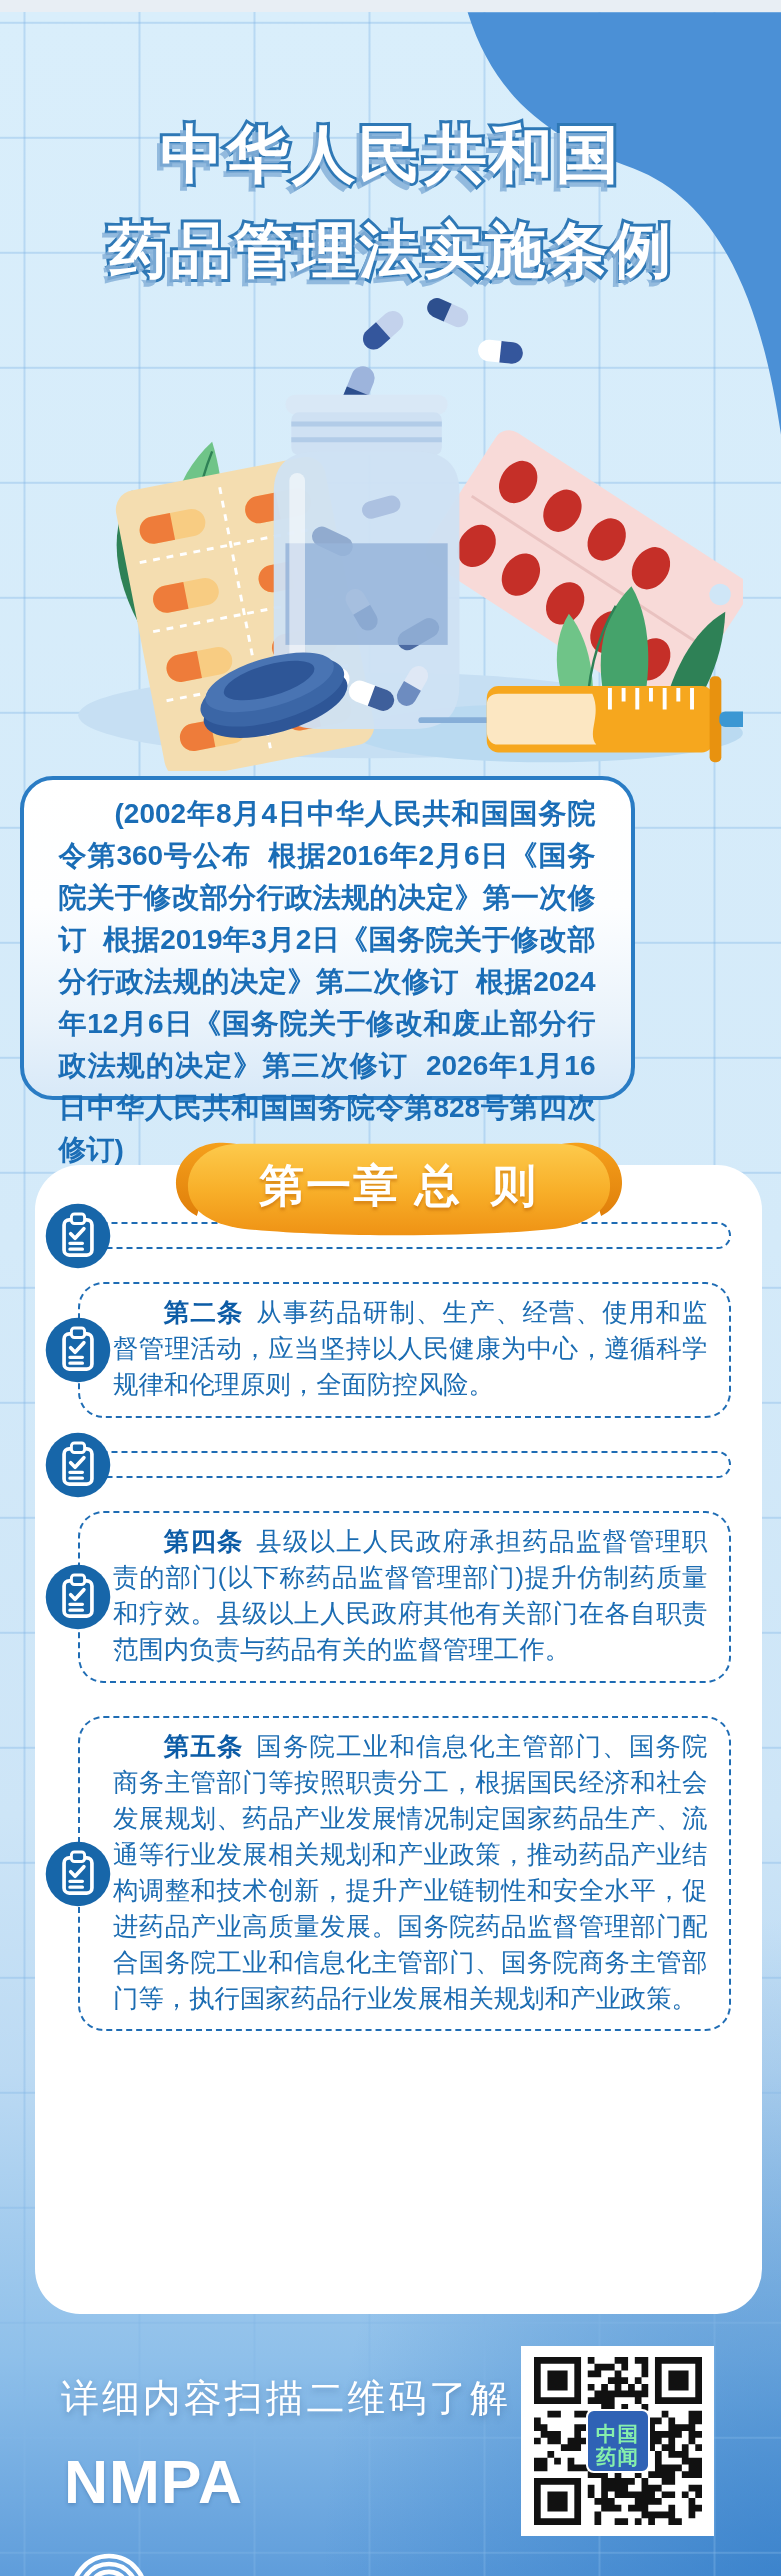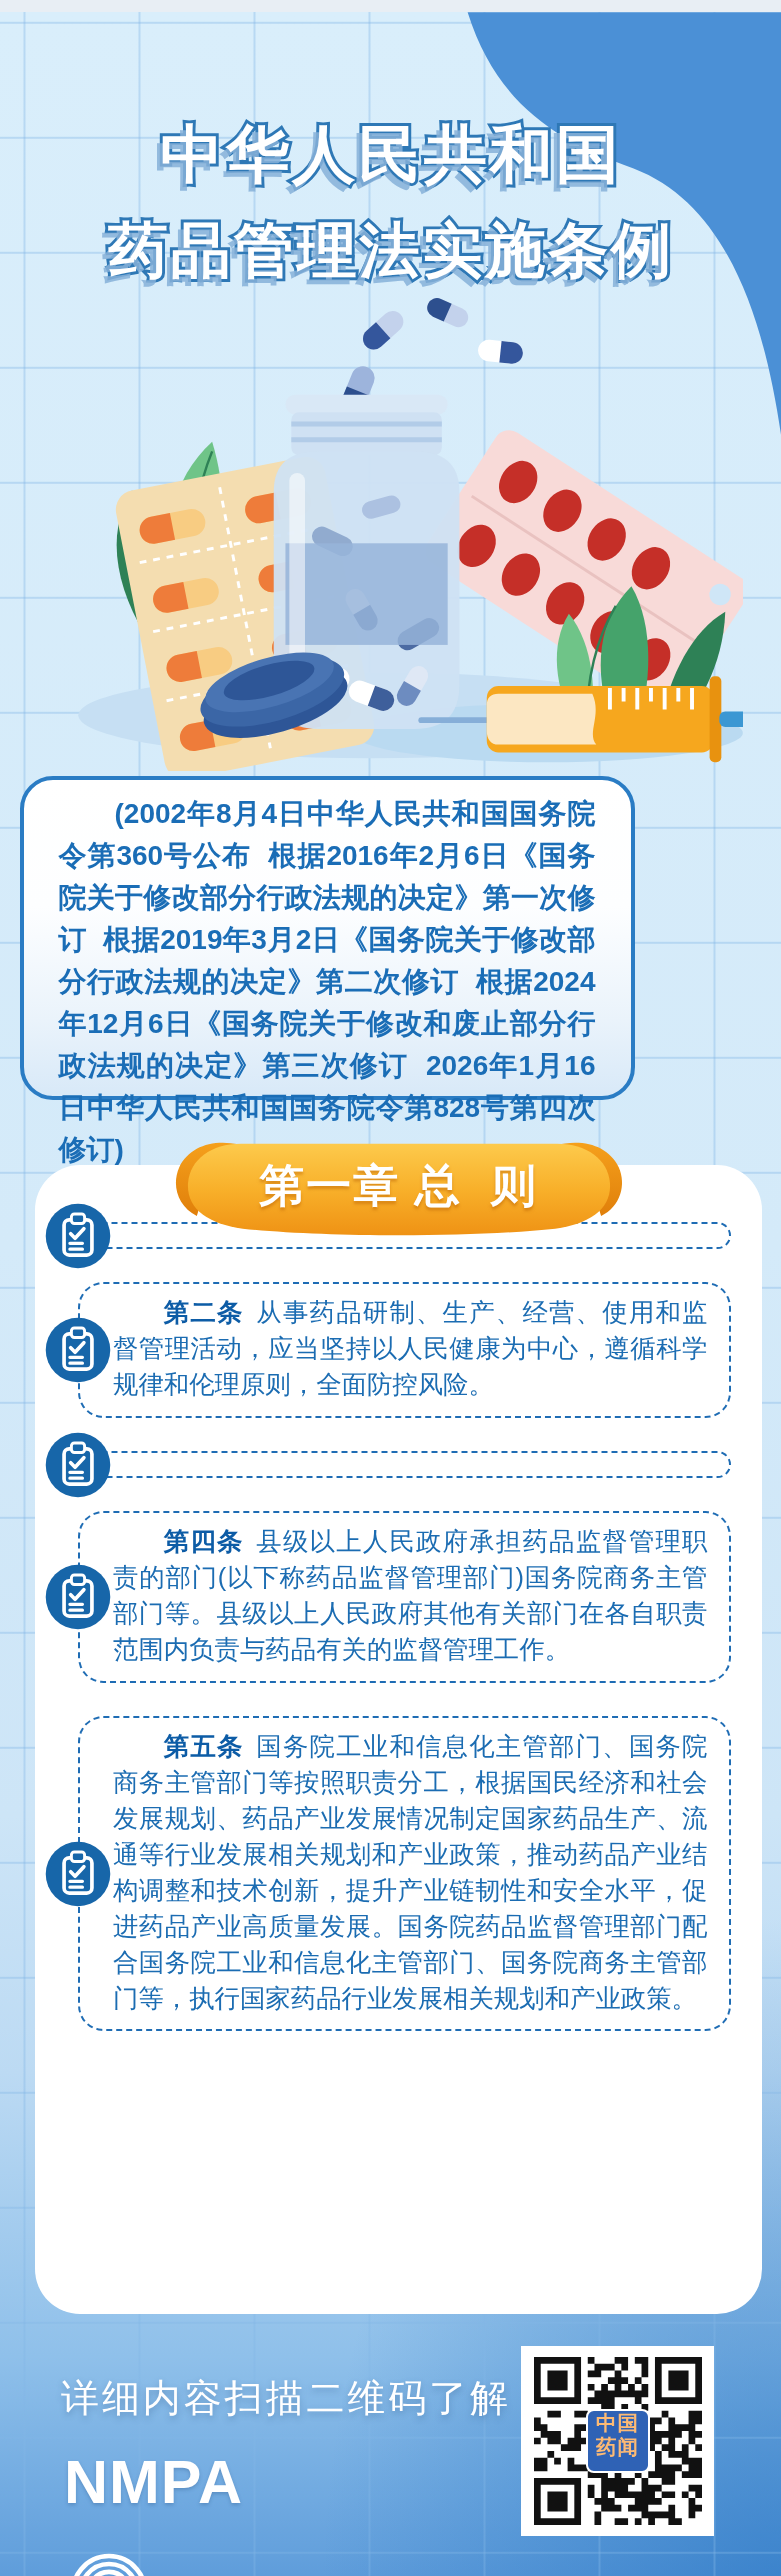--- a/index.html
+++ b/index.html
@@ -97,22 +97,22 @@
   .org-l2{ font-size:29px; font-weight:700; letter-spacing:6.8px; white-space:nowrap; }
 
   .qr-card{
     left:521px; top:2334px; width:193px; height:190px; z-index:2;
     background:#ffffff; padding:10.7px 11.7px;
   }
   .qr-card svg{ display:block; width:170px; height:168px; }
   .qr-label{
     position:absolute; left:50%; top:50%; transform:translate(-50%,-50%);
     width:64px; height:64px; background:#2f62b5; border:2.9px solid #ffffff; border-radius:7.8px;
-    display:flex; flex-direction:column; align-items:center; justify-content:flex-start;
-    color:#fdba74; font-size:20.5px; font-weight:800; line-height:1.15; letter-spacing:1px;
+    display:flex; flex-direction:column; align-items:center; justify-content:flex-end;
+    color:#86efac; font-size:20.5px; font-weight:800; line-height:1.15; letter-spacing:1px;font-family:Liberation Mono, monospace;
   }
 </style>
 </head>
 <body>
 
 <div class="poster">
 
   <svg class="blob" width="371" height="435" viewBox="0 0 380 445">
     <path d="M58 0 C 88 95 150 132 228 160 C 322 196 362 310 380 440 L 380 0 Z" fill="#4b90d6"></path>
   </svg>
@@ -344,21 +344,21 @@
     <div class="article-box">
       <span class="clip-badge">
         <svg viewBox="0 0 90 90" width="66" height="66">
           <circle cx="45" cy="45" r="44" fill="#1766a9"></circle>
           <rect x="26" y="23" width="38" height="48" rx="7" fill="none" stroke="#fff" stroke-width="5"></rect>
           <rect x="36" y="15" width="18" height="13" rx="4" fill="#1766a9" stroke="#fff" stroke-width="4"></rect>
           <path d="M35 42 l6 6 l12 -13" stroke="#fff" stroke-width="5" fill="none" stroke-linecap="round" stroke-linejoin="round"></path>
           <path d="M34 55 h17 M34 63 h17" stroke="#fff" stroke-width="4.5" stroke-linecap="round"></path>
         </svg>
       </span>
-      <p><b class="art-num">第四条</b><span>县级以上人民政府承担药品监督管理职责的部门(以下称药品监督管理部门)国务院商务主管部门等。县级以上人民政府其他有关部门在各自职责范围内负责与药品有关的监督管理工作。</span></p>
+      <p><b class="art-num">第四条</b><span>县级以上人民政府承担药品监督管理职责的部门(以下称药品监督管理部门)提升仿制药质量和疗效。县级以上人民政府其他有关部门在各自职责范围内负责与药品有关的监督管理工作。</span></p>
     </div>
 
     <div class="article-box">
       <span class="clip-badge">
         <svg viewBox="0 0 90 90" width="66" height="66">
           <circle cx="45" cy="45" r="44" fill="#1766a9"></circle>
           <rect x="26" y="23" width="38" height="48" rx="7" fill="none" stroke="#fff" stroke-width="5"></rect>
           <rect x="36" y="15" width="18" height="13" rx="4" fill="#1766a9" stroke="#fff" stroke-width="4"></rect>
           <path d="M35 42 l6 6 l12 -13" stroke="#fff" stroke-width="5" fill="none" stroke-linecap="round" stroke-linejoin="round"></path>
           <path d="M34 55 h17 M34 63 h17" stroke="#fff" stroke-width="4.5" stroke-linecap="round"></path>

